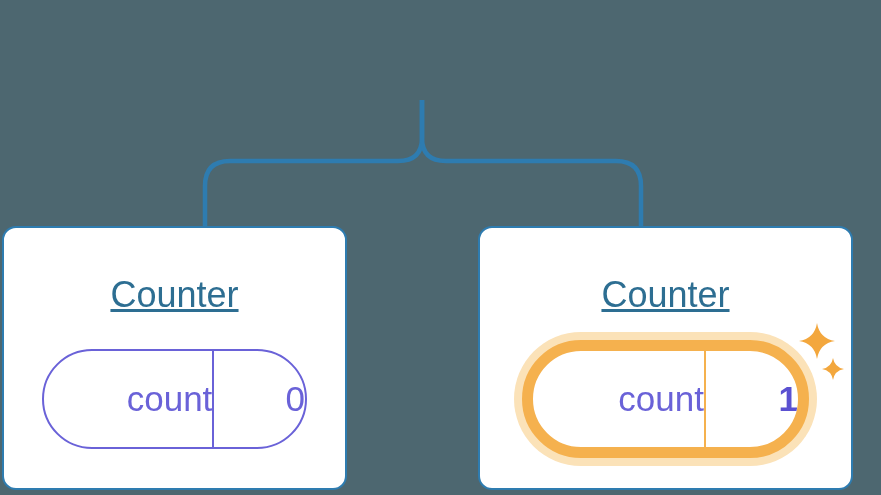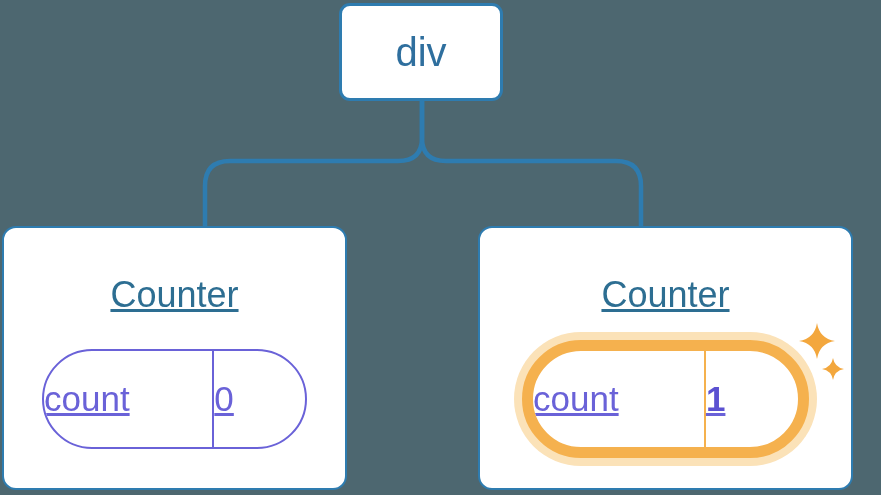--- a/index.html
+++ b/index.html
@@ -75,24 +75,23 @@
   .state-pill {
     box-sizing: border-box;
     width: 265px; height: 100px;
     border: 2.5px solid var(--state-accent, #6A62D8);
     border-radius: 50px;
     background: #fff;
     display: flex;
     overflow: hidden;
   }
   .state-pill .cell {
-    display: flex; align-items: center; justify-content: flex-start;
+    display: flex; align-items: center; justify-content: flex-end;
     font-size: 35px;
     color: var(--state-accent, #6A62D8);
-    text-decoration: underline;
   }
   .state-pill .key-cell   { width: 65%; }
   .state-pill .value-cell { width: 35%; border-left: 2.5px solid var(--state-accent, #6A62D8); }
 
   .state-pill.highlighted {
     width: 287px; height: 118px;
     border: 11px solid var(--highlight-border, #F5B14E);
     border-radius: 60px;
     box-shadow: 0 0 0 8px var(--highlight-glow, #FBE2B8);
   }
@@ -110,23 +109,20 @@
 </head>
 <body>
 
 <div class="stage">
 
   <svg class="connectors" viewBox="0 0 881 495" xmlns="http://www.w3.org/2000/svg">
     <path d="M422,100 L422,138 Q422,161 398,161 L230,161 Q205,161 205,186 L205,228"></path>
     <path d="M422,100 L422,138 Q422,161 446,161 L616,161 Q641,161 641,186 L641,228"></path>
   </svg>
 
-  <div class="node-root">
-    <span>div</span>
-  </div>
 
   <div class="card card-left">
     <div class="card-title">Counter</div>
     <div class="pill-row">
       <div class="state-pill">
         <div class="cell key-cell">
           <span class="state-key">count</span>
         </div>
         <div class="cell value-cell">
           <span class="state-value">0</span>

